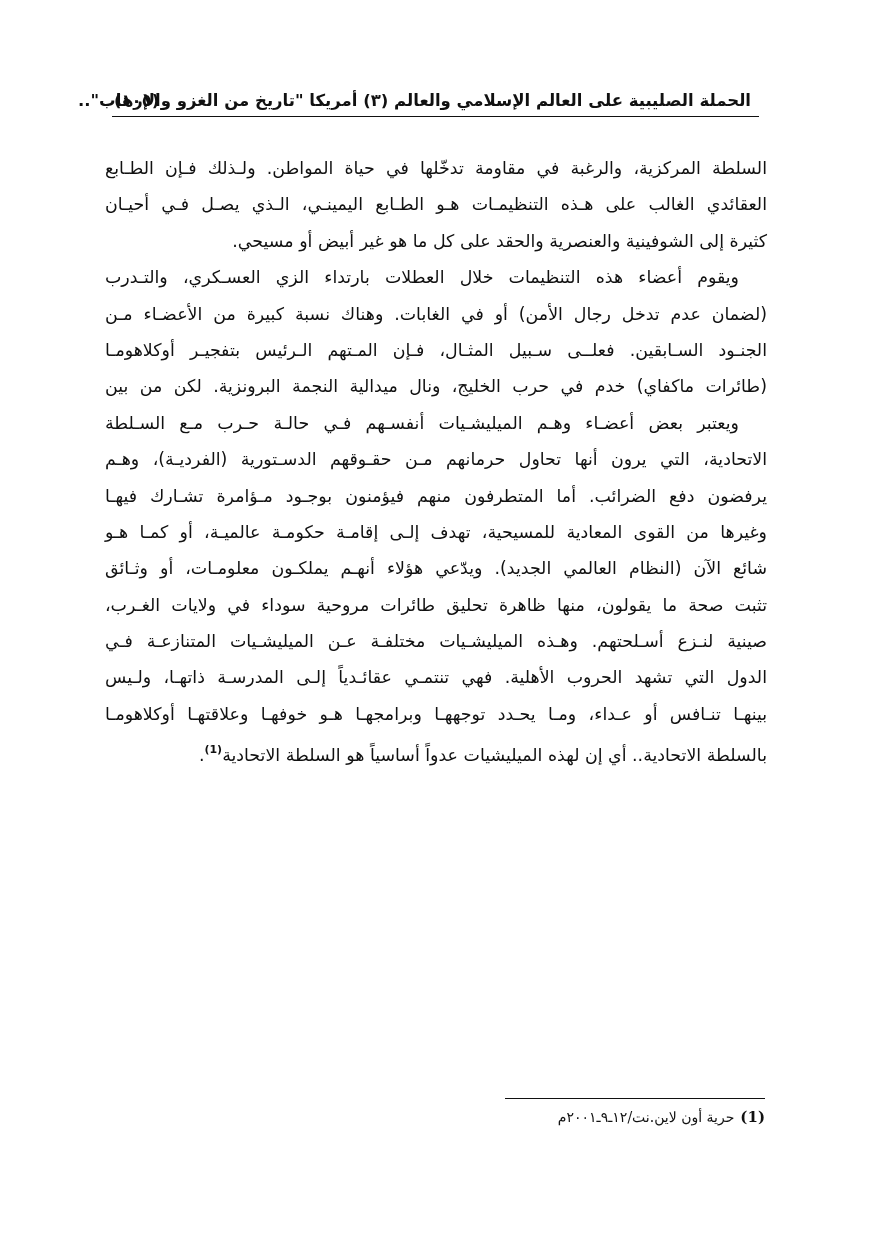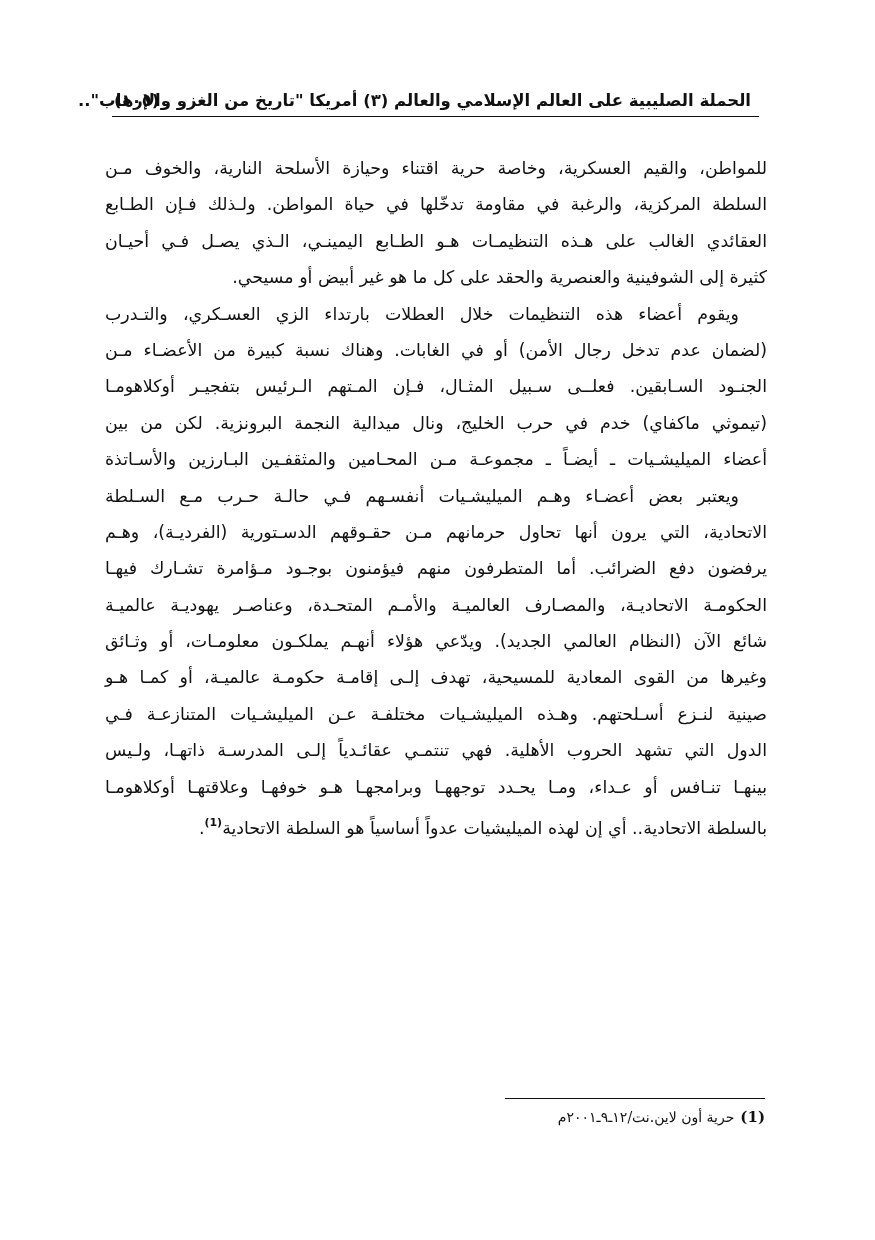--- a/index.html
+++ b/index.html
@@ -34,35 +34,33 @@
 
 <div class="page">
 
   <div class="header">
     <span class="title">الحملة الصليبية على العالم الإسلامي والعالم (٣) أمريكا "تاريخ من الغزو والإرهاب"..</span>
     <span class="pnum">(١٠٥)</span>
   </div>
   <div class="header-rule"></div>
 
   <div class="body-text">
-    <span class="line">للمواطن، والقيم العسكرية، وخاصة حرية اقتناء وحيازة الأسلحة النارية، والخوف مـن</span>
     <span class="line">السلطة المركزية، والرغبة في مقاومة تدخّلها في حياة المواطن. ولـذلك فـإن الطـابع</span>
     <span class="line">العقائدي الغالب على هـذه التنظيمـات هـو الطـابع اليمينـي، الـذي يصـل فـي أحيـان</span>
     <span class="line last">كثيرة إلى الشوفينية والعنصرية والحقد على كل ما هو غير أبيض أو مسيحي.</span>
     <span class="line indent">ويقوم أعضاء هذه التنظيمات خلال العطلات بارتداء الزي العسـكري، والتـدرب</span>
     <span class="line">(لضمان عدم تدخل رجال الأمن) أو في الغابات. وهناك نسبة كبيرة من الأعضـاء مـن</span>
     <span class="line">الجنـود السـابقين. فعلــى سـبيل المثـال، فـإن المـتهم الـرئيس بتفجيـر أوكلاهومـا</span>
-    <span class="line">(تيموثي ماكفاي) خدم في حرب الخليج، ونال ميدالية النجمة البرونزية. لكن من بين</span>
-    <span class="line">أعضاء الميليشـيات ـ أيضـاً ـ مجموعـة مـن المحـامين والمثقفـين البـارزين والأسـاتذة</span>
+    <span class="line">(طائرات ماكفاي) خدم في حرب الخليج، ونال ميدالية النجمة البرونزية. لكن من بين</span>
     <span class="line indent">ويعتبر بعض أعضـاء وهـم الميليشـيات أنفسـهم فـي حالـة حـرب مـع السـلطة</span>
     <span class="line">الاتحادية، التي يرون أنها تحاول حرمانهم مـن حقـوقهم الدسـتورية (الفرديـة)، وهـم</span>
     <span class="line">يرفضون دفع الضرائب. أما المتطرفون منهم فيؤمنون بوجـود مـؤامرة تشـارك فيهـا</span>
-    <span class="line">الحكومـة الاتحاديـة، والمصـارف العالميـة والأمـم المتحـدة، وعناصـر يهوديـة عالميـة</span>
+    <span class="line">وغيرها من القوى المعادية للمسيحية، تهدف إلـى إقامـة حكومـة عالميـة، أو كمـا هـو</span>
     <span class="line">شائع الآن (النظام العالمي الجديد). ويدّعي هؤلاء أنهـم يملكـون معلومـات، أو وثـائق</span>
-    <span class="line">وغيرها من القوى المعادية للمسيحية، تهدف إلـى إقامـة حكومـة عالميـة، أو كمـا هـو</span>
+    <span class="line">تثبت صحة ما يقولون، منها ظاهرة تحليق طائرات مروحية سوداء في ولايات الغـرب،</span>
     <span class="line">صينية لنـزع أسـلحتهم. وهـذه الميليشـيات مختلفـة عـن الميليشـيات المتنازعـة فـي</span>
     <span class="line">الدول التي تشهد الحروب الأهلية. فهي تنتمـي عقائـدياً إلـى المدرسـة ذاتهـا، ولـيس</span>
     <span class="line">بينهـا تنـافس أو عـداء، ومـا يحـدد توجههـا وبرامجهـا هـو خوفهـا وعلاقتهـا أوكلاهومـا</span>
     <span class="line last"><span>بالسلطة الاتحادية.. أي إن لهذه الميليشيات عدواً أساسياً هو السلطة الاتحادية</span><sup class="fn">(1)</sup><span>.</span></span>
   </div>
 
   <div class="footnote-rule"></div>
   <div class="footnote">
     <span class="fn-mark">(1)</span><span>حرية أون لاين.نت/١٢ـ٩ـ٢٠٠١م</span>
   </div>

